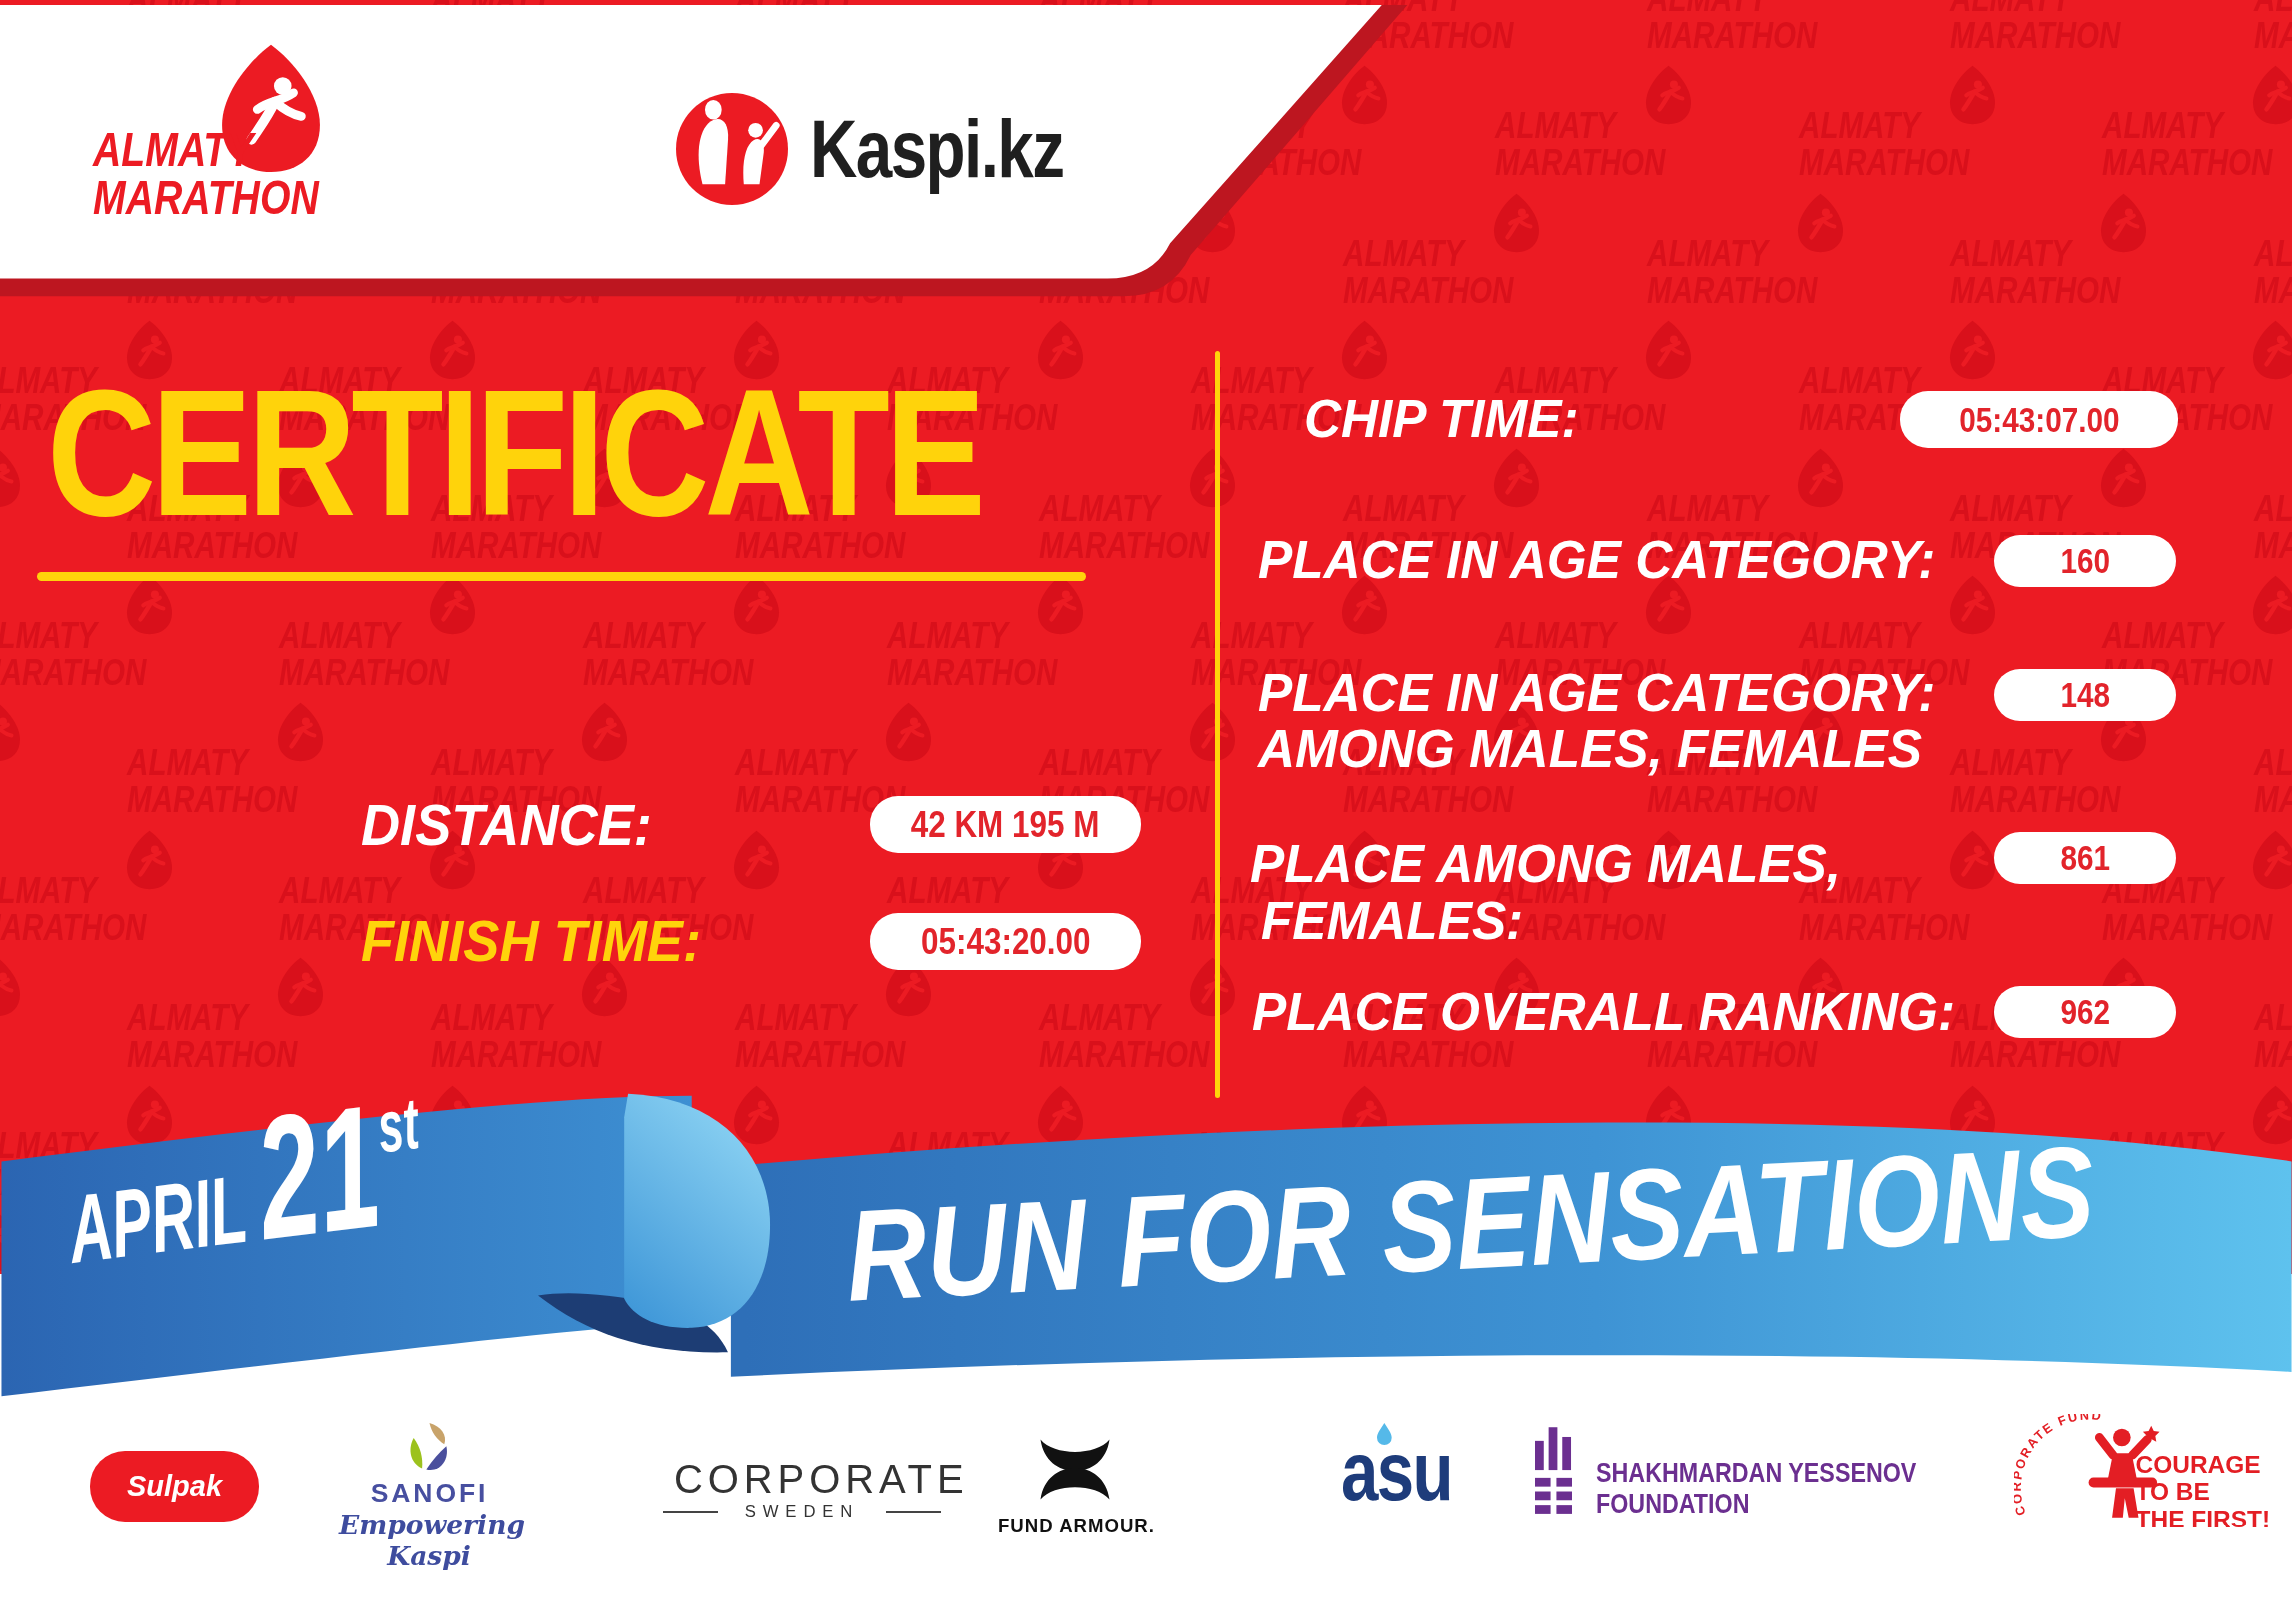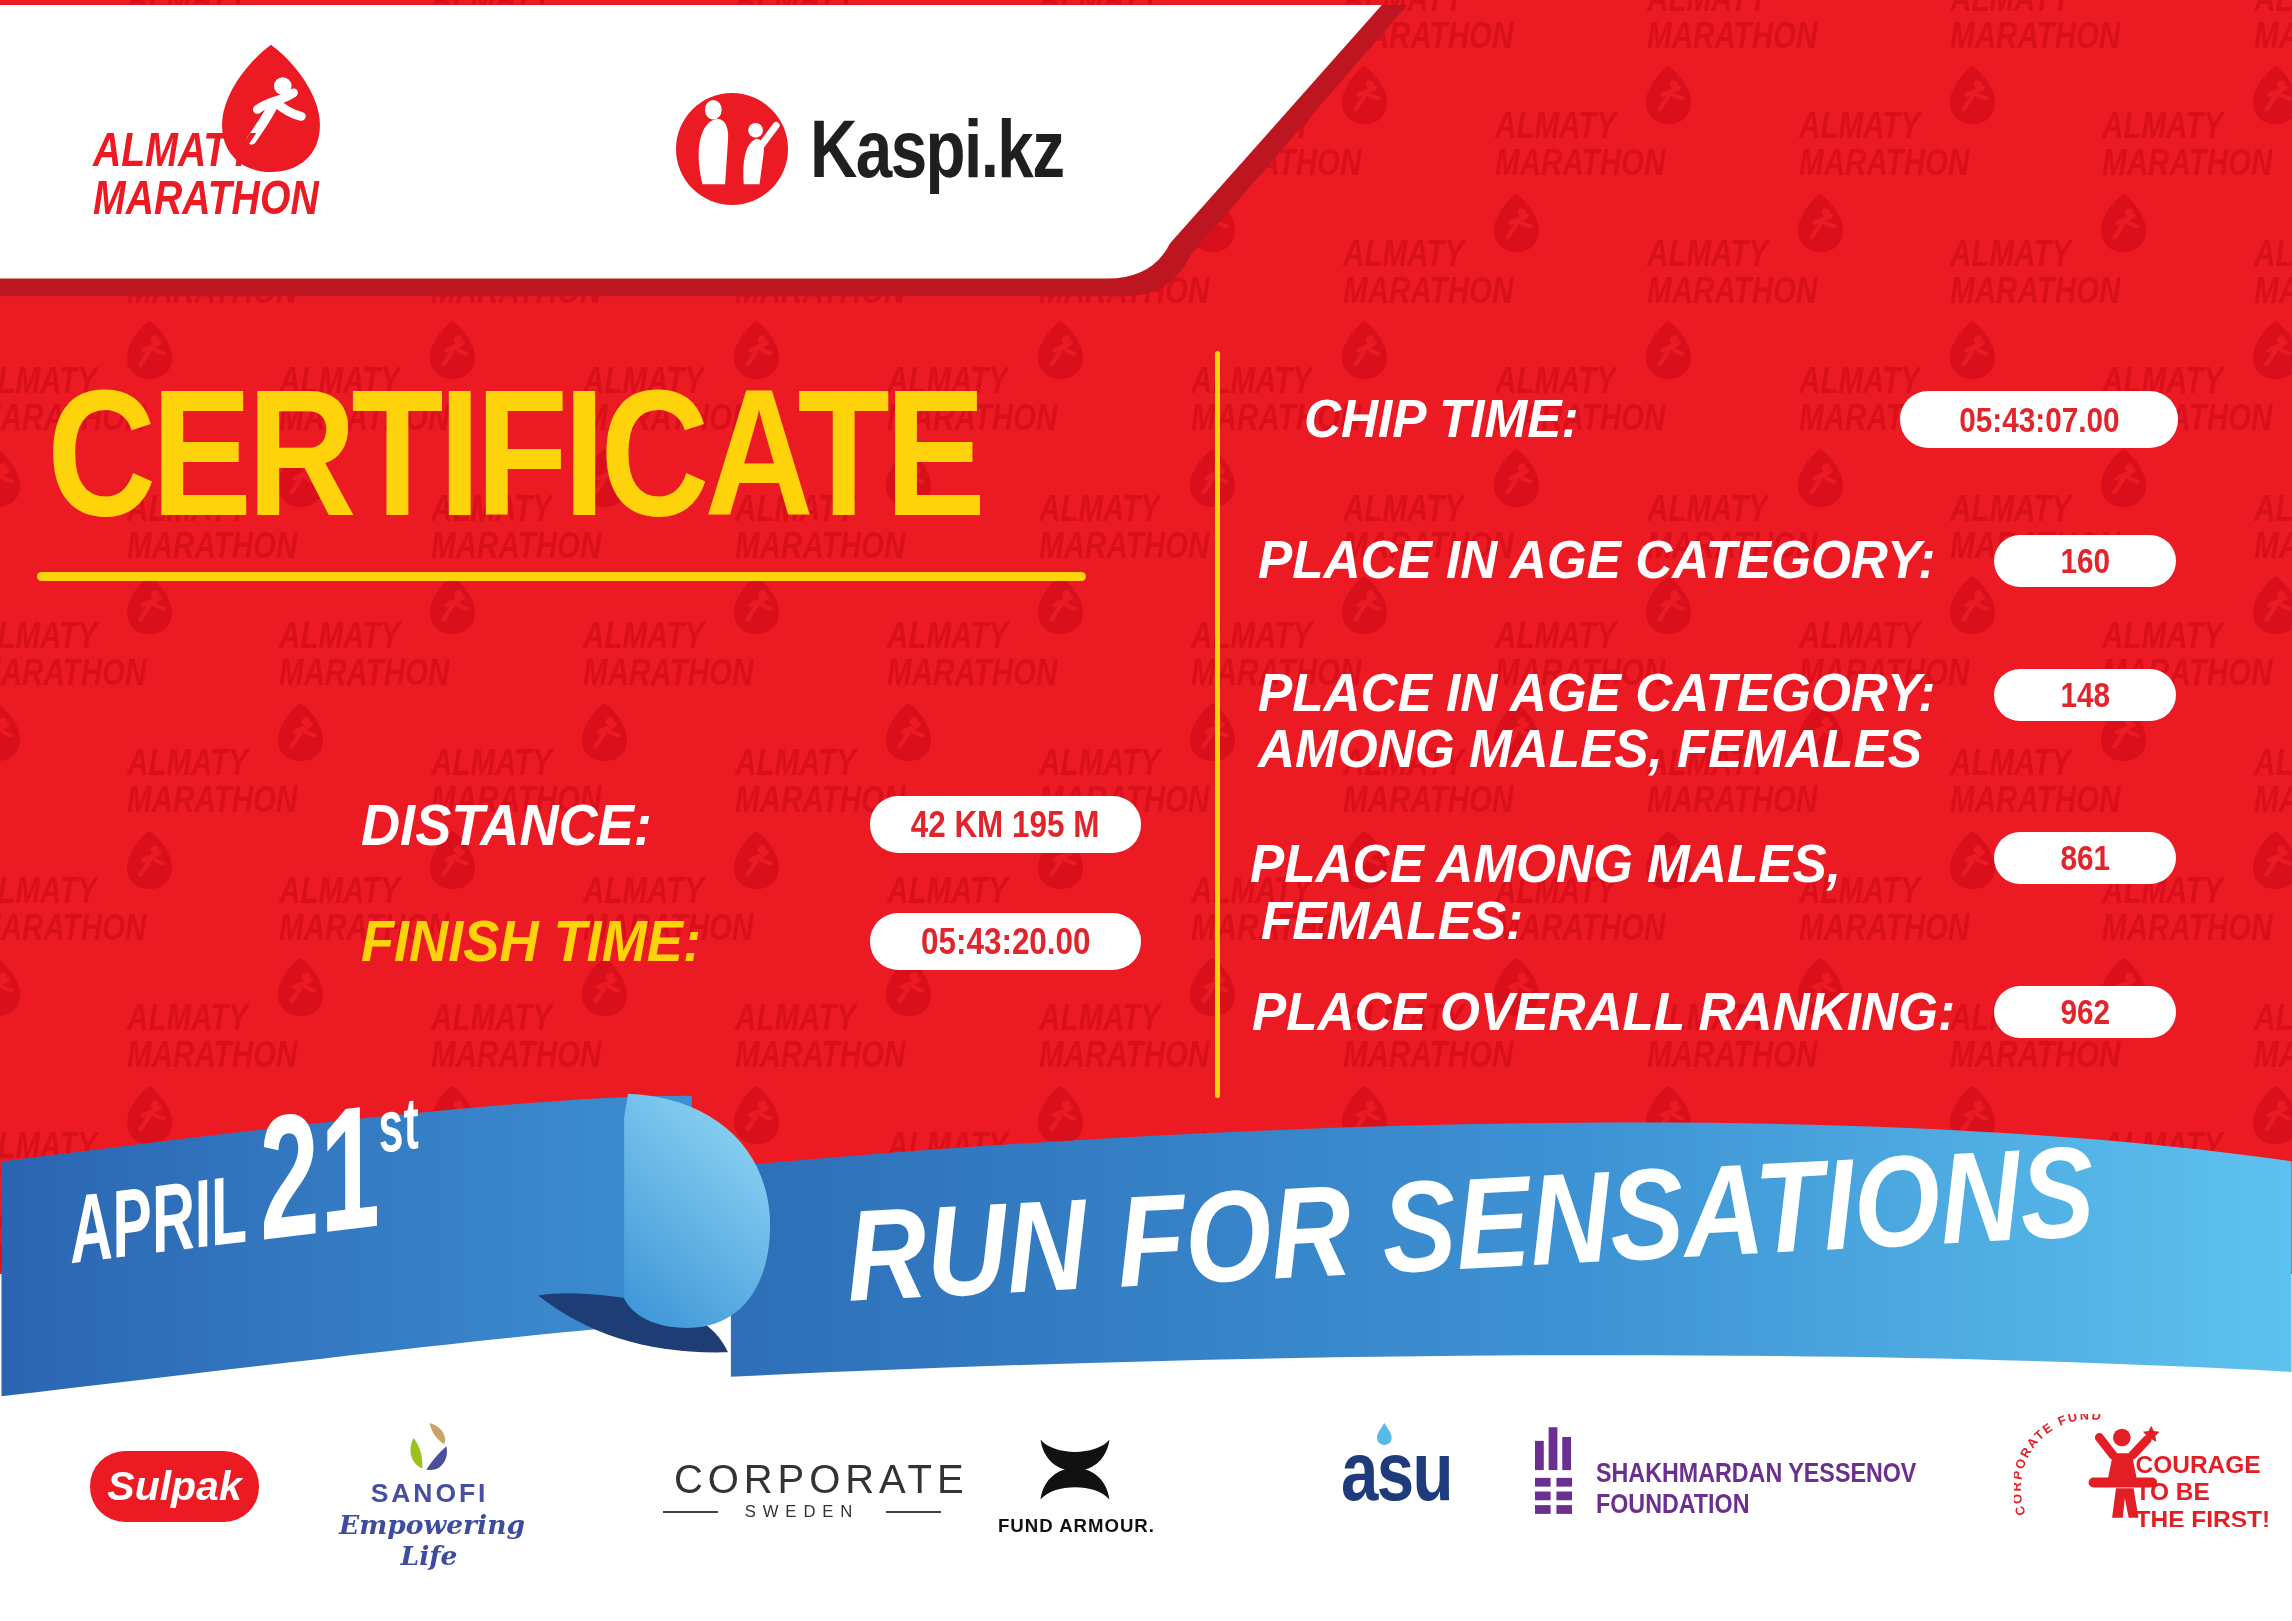--- a/index.html
+++ b/index.html
@@ -51,21 +51,21 @@
   .april-in{display:flex;align-items:baseline;transform:scaleX(.62);transform-origin:left top;}
   .ap-month{font-style:italic;font-weight:900;font-size:96px;}
   .ap-day{font-style:italic;font-weight:900;font-size:174px;line-height:174px;margin-left:25.5px;}
   .ap-suf{font-style:italic;font-weight:900;font-size:73px;align-self:flex-start;margin-top:7.8px;margin-left:7.8px;}
   .slogan{position:absolute;left:843px;top:1192px;transform:rotate(-3deg);transform-origin:left top;
           color:#fff;font-style:italic;font-weight:800;font-size:129px;line-height:129px;white-space:nowrap;}
   .slogan span{display:inline-block;transform:scaleX(.86);transform-origin:left;}
   
   .sulpak{position:absolute;left:90px;top:1451px;width:169px;height:71px;border-radius:35px;background:#EC1B23;
           display:flex;align-items:center;justify-content:center;color:#fff;font-style:italic;
-          font-weight:800;font-size:41px;}
+          font-weight:800;font-size:29px;}
   .sanofi-swirl{position:absolute;left:404px;top:1421px;width:51px;height:57px;}
   .sanofi-name{position:absolute;left:349px;top:1478px;width:161px;text-align:center;color:#474FA0;
                font-weight:600;font-size:26.5px;letter-spacing:2.9px;}
   .sanofi-tag{position:absolute;left:339px;top:1509px;width:180px;text-align:center;color:#3E4C9E;
               font-family:"DejaVu Serif",serif;font-style:italic;font-weight:600;font-size:26.5px;}
   .orif-name{position:absolute;left:674px;top:1457px;width:255px;text-align:center;color:#333;
              font-weight:400;font-size:40px;letter-spacing:4.9px;}
   .orif-row{position:absolute;left:663px;top:1502px;width:278px;display:flex;align-items:center;
             justify-content:space-between;gap:11.8px;color:#333;font-size:16.7px;letter-spacing:6.9px;font-weight:400;}
   .orif-line{width:55px;height:2px;background:#444;}
@@ -821,21 +821,21 @@
   <div class="sulpak" data-name="sponsor-sulpak-logo">
     <span data-name="sulpak-text">Sulpak</span>
   </div>
 
   <svg class="sanofi-swirl" viewBox="0 0 48 54" data-name="sanofi-swirl-icon">
     <path d="M24 2 C35 5 41 14 38 22 C31 18 26 11 24 2 Z" fill="#C8A36A"></path>
     <path d="M40 24 C43 38 33 49 21 46 C27 37 33 30 40 24 Z" fill="#4A4F9D"></path>
     <path d="M9 16 C3 27 6 40 17 45 C18 34 15 24 9 16 Z" fill="#9CC21D"></path>
   </svg>
   <div class="sanofi-name" data-name="sponsor-sanofi-name">SANOFI</div>
-  <div class="sanofi-tag" data-name="sponsor-sanofi-tagline">Empowering Life</div>
+  <div class="sanofi-tag" data-name="sponsor-sanofi-tagline">Empowering Kaspi</div>
 
   <div class="orif-name" data-name="sponsor-oriflame-name">CORPORATE</div>
   <div class="orif-row" data-name="sponsor-oriflame-sub">
     <div class="orif-line" data-name="oriflame-line-left"></div>
     <span>SWEDEN</span>
     <div class="orif-line" data-name="oriflame-line-right"></div>
   </div>
 
   <svg class="ua-logo" viewBox="0 0 100 92" data-name="under-armour-icon">
     <path d="M4 6 C22 28 78 28 96 6 C92 34 72 48 50 48 C28 48 8 34 4 6 Z" fill="#111"></path>

